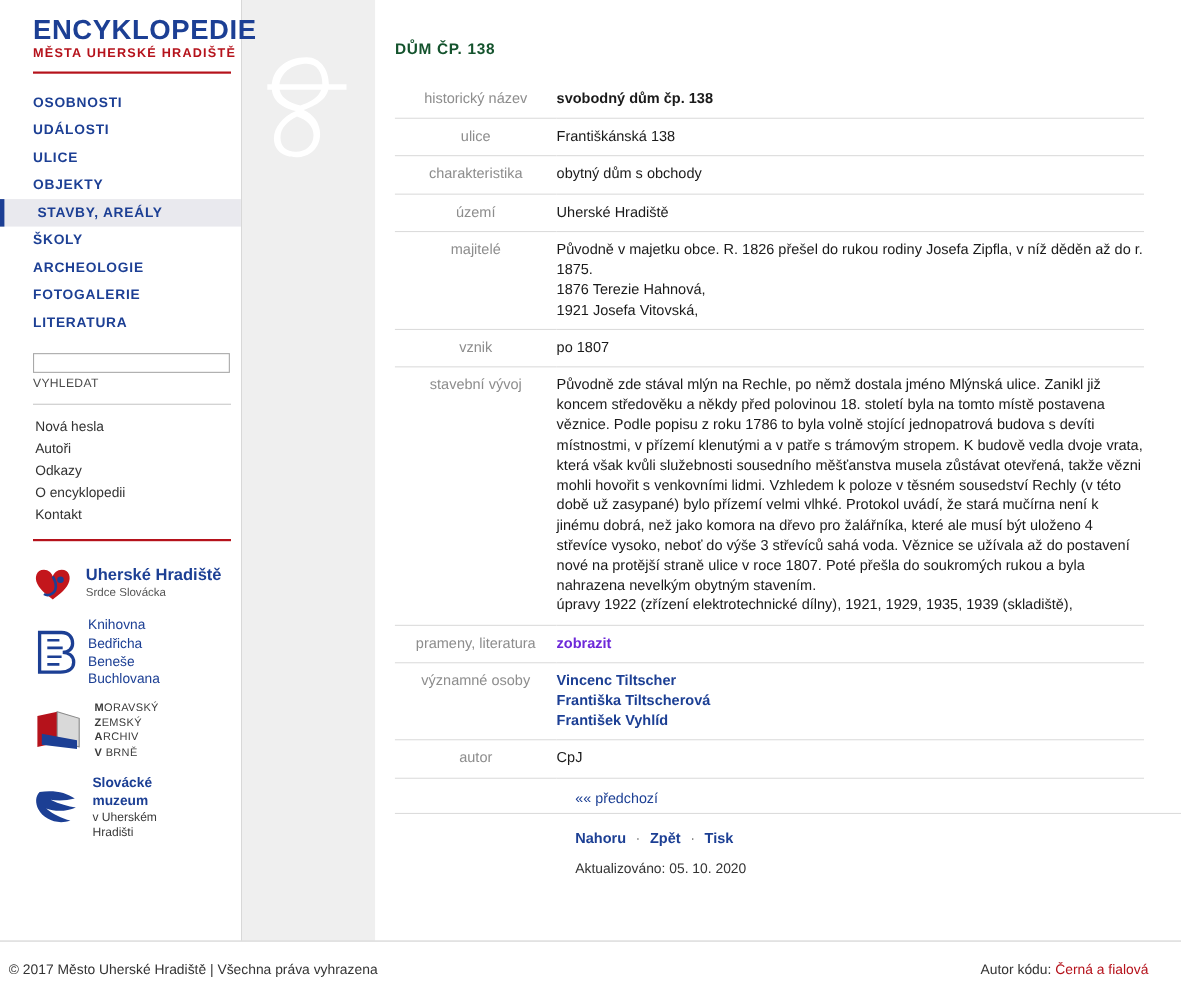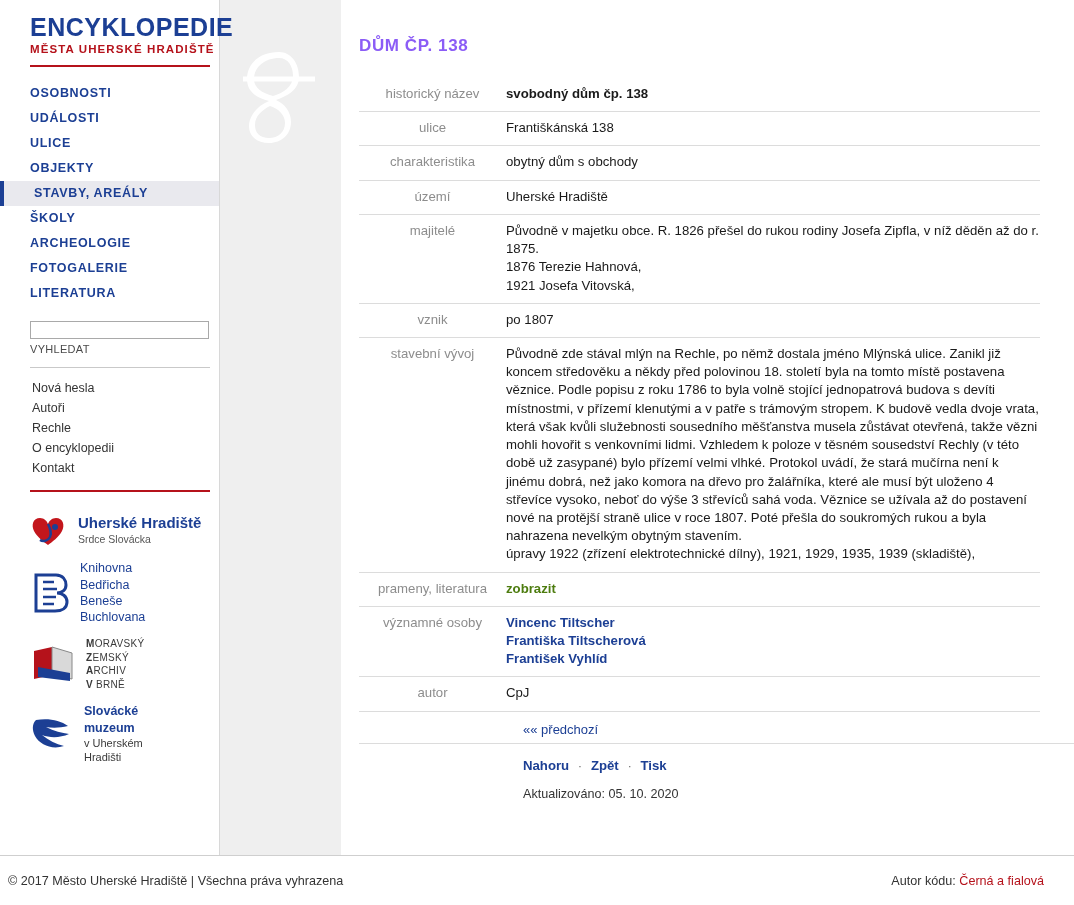--- a/index.html
+++ b/index.html
@@ -145,23 +145,23 @@
   }
   
   .content {
     position: absolute;
     left: 341px; top: 0;
     width: 733px;
     height: 855px;
     padding: 36px 22px 0 18px;
   }
   h1.page-title {
-    font-size: 17px;
+    font-size: 14px;
     font-weight: bold;
-    color: #8b5cf6;
+    color: #14532d;
     letter-spacing: 0.6px;
     margin: 0 0 22px 0;
   }
   table.facts {
     width: 681px;
     border-collapse: collapse;
     font-size: 13.2px;
   }
   table.facts td {
     vertical-align: top;
@@ -171,21 +171,21 @@
   }
   td.label {
     width: 147px;
     text-align: center;
     padding-right: 17px;
     color: #8d8d8d;
     white-space: nowrap;
   }
   td.value { color: #1a1a1a; }
   td.value.bold { font-weight: bold; }
-  .link-blue { color: #4d7c0f; font-weight: bold; text-decoration: none; cursor: pointer; }
+  .link-blue { color: #6d28d9; font-weight: bold; text-decoration: none; cursor: pointer; }
   .persons a { display: block; color: #1c3f94; font-weight: bold; text-decoration: none; cursor: pointer; line-height: 1.38; }
   .pager {
     width: 681px;
     display: flex;
     justify-content: space-between;
     padding: 10px 0 6px 164px;
     font-size: 13px;
     border-bottom: 1px solid #dcdcdc;
     box-sizing: content-box;
   }
@@ -266,21 +266,21 @@
 
     <div class="search-wrap">
       <input class="search-input" type="text" placeholder="" style="">
       <div class="search-label">VYHLEDAT</div>
     </div>
 
     <div class="sub-rule"></div>
     <div class="sublinks">
       <a class="sublink">Nová hesla</a>
       <a class="sublink">Autoři</a>
-      <a class="sublink">Rechle</a>
+      <a class="sublink">Odkazy</a>
       <a class="sublink">O encyklopedii</a>
       <a class="sublink">Kontakt</a>
     </div>
     <div class="sub-rule2"></div>
 
     <div class="partners">
 
       <div class="partner">
         <svg class="partner-mark" width="38" height="36" viewBox="0 0 38 36">
           <path d="M10 6 C3 6 1 13 4 19 C7 25 14 30 18 33 C22 30 29 25 32 19 C35 13 33 6 26 6 C22 6 19 9 18 12 C17 9 14 6 10 6 Z" fill="#c3161c"></path>

